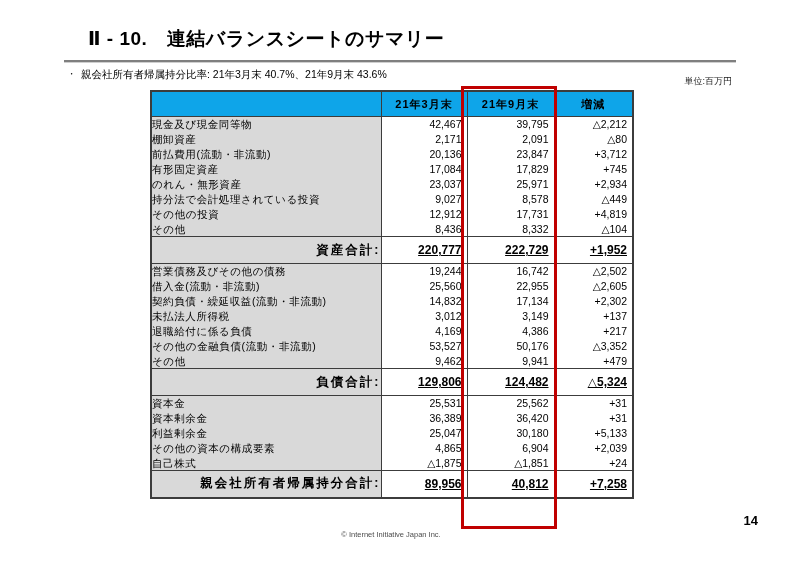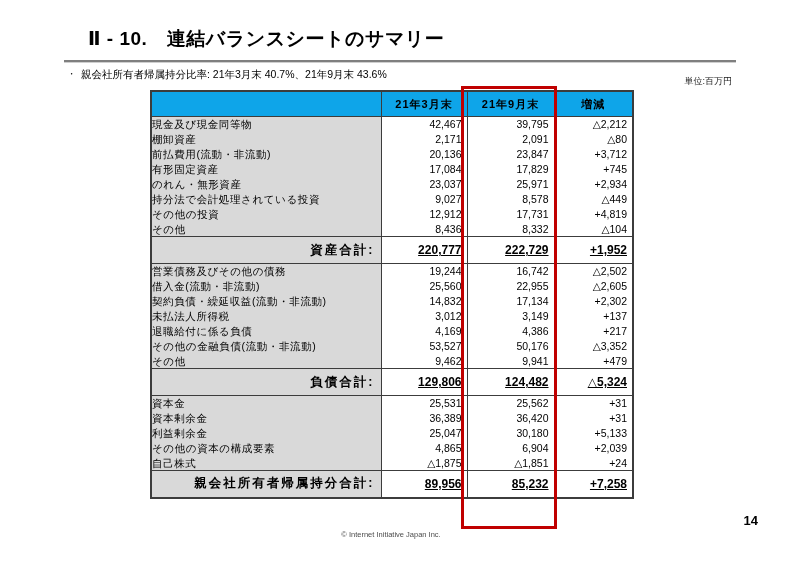--- a/index.html
+++ b/index.html
@@ -42,21 +42,21 @@
   .bs-table tr.data { height:15px; }
   .bs-table tr.data td { font-size:10.5px; line-height:1; }
   .bs-table td.lbl {
     background:#d9d9d9; text-align:left; padding-left:0; letter-spacing:0.6px;
     overflow:hidden; white-space:nowrap;
   }
   .bs-table td.num { text-align:right; padding-right:5px; white-space:nowrap; }
   .bs-table tr.total { height:27px; }
   .bs-table tr.total td { border-top:1px solid #3c3c3c; border-bottom:1px solid #3c3c3c; }
   .bs-table tr.total td.lbl {
-    text-align:right; padding-right:6px; padding-left:0;
+    text-align:right; padding-left:0;
     font-size:12.5px; font-weight:bold; letter-spacing:2px;
   }
   .bs-table tr.total td.num {
     font-size:12px; font-weight:bold; text-decoration:underline;margin-left:48px;
   }
   .highlight-box {
     position:absolute; left:461px; top:86px; width:96px; height:443px;
     border:3px solid #c00000; box-sizing:border-box; pointer-events:none;
   }
   .footer {
@@ -224,21 +224,21 @@
         </tr>
         <tr class="data">
           <td class="lbl">自己株式</td>
           <td class="num c1">△1,875</td>
           <td class="num c2">△1,851</td>
           <td class="num c3">+24</td>
         </tr>
         <tr class="total">
           <td class="lbl">親会社所有者帰属持分合計:</td>
           <td class="num c1">89,956</td>
-          <td class="num c2">85,232</td>
+          <td class="num c2">40,812</td>
           <td class="num c3">+7,258</td>
         </tr>
       </tbody>
   </table>
 
   <div class="highlight-box" style="border-color: rgb(192, 0, 0);"></div>
 
   <div class="footer">© Internet Initiative Japan Inc.</div>
   <div class="page-num">14</div>
 

